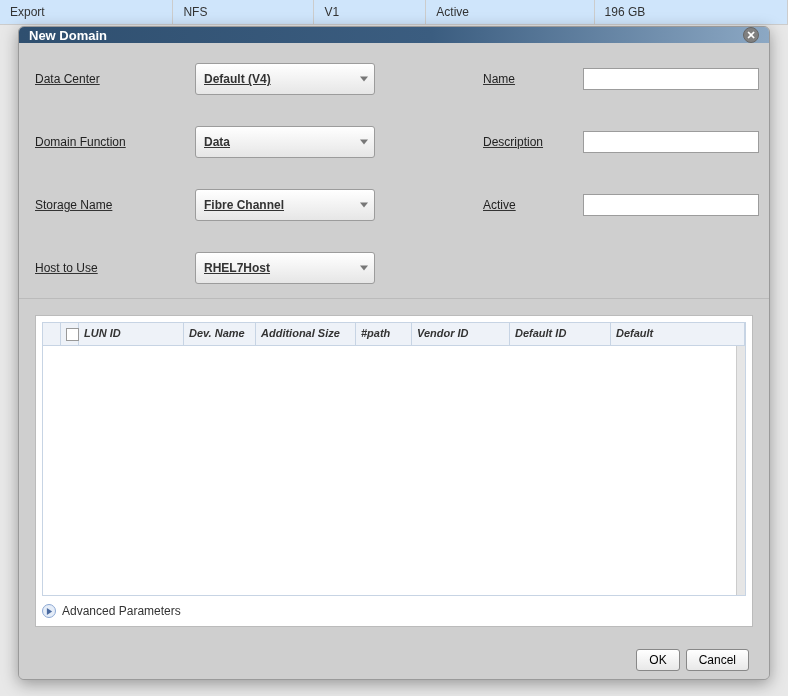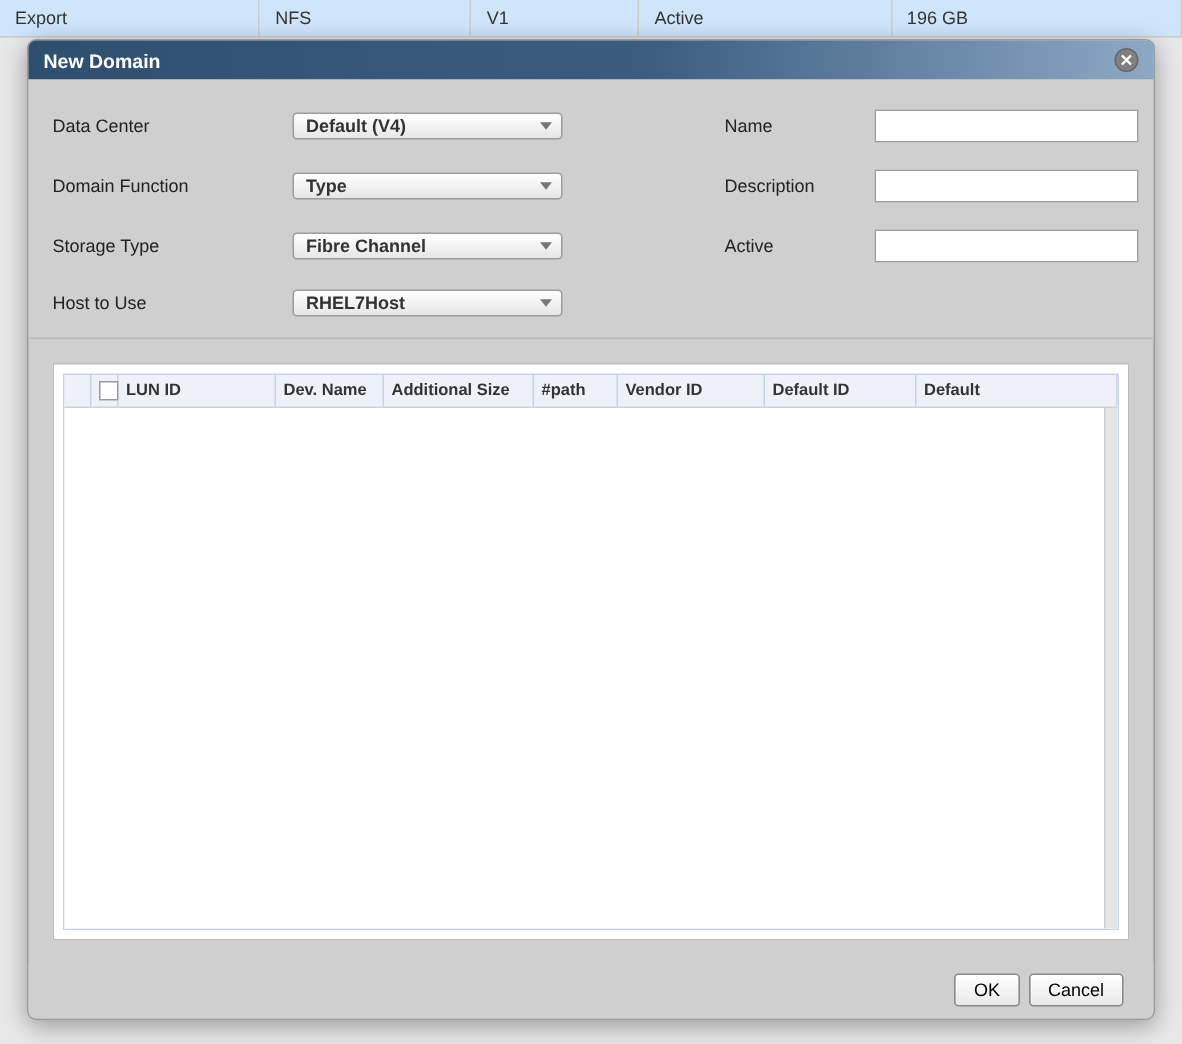--- a/index.html
+++ b/index.html
@@ -33,21 +33,21 @@
       width: 752px;
       height: 654px;
       background: #cfcfcf;
       border: 1px solid #9a9a9a;
       border-radius: 6px;
       box-shadow: 0 4px 16px rgba(0,0,0,0.35);
       display: flex;
       flex-direction: column;
     }
     .titlebar {
-      height: 26px;
+      height: 16px;
       background: linear-gradient(to right, #2f4f6f 0%, #3b5d80 55%, #8ca8c4 100%);
       color: #fff;
       font-weight: bold;
       padding: 0 10px;
       display: flex;
       align-items: center;
       justify-content: space-between;
       border-top-left-radius: 5px;
       border-top-right-radius: 5px;
     }
@@ -63,27 +63,28 @@
       border: 1px solid #666;
     }
     .form-area {
       background: #cfcfcf;
       padding: 20px 16px 14px 16px;
       border-bottom: 1px solid #bbb;
     }
     .form-grid {
       display: grid;
       grid-template-columns: 160px 180px 108px 100px 176px;
-      row-gap: 18px;
+      row-gap: 31px;
       align-items: center;
+      text-decoration: underline;
     }
     .form-grid .lbl { color: #222; font-size: 12px; }
     .select {
       position: relative;
-      height: 18px;
+      height: 32px;
       border: 1px solid #9c9c9c;
       background: linear-gradient(#fff, #e6e6e6);
       border-radius: 3px;
       display: flex; align-items: center;
       padding: 0 18px 0 8px;
       font-weight: bold;
       font-size: 12px;
       cursor: pointer;
     }
     .select::after {
@@ -106,21 +107,21 @@
       flex: 1;
       margin: 16px;
       background: #fff;
       border: 1px solid #bbb;
       position: relative;
       display: flex;
       flex-direction: column;
     }
     .content-pad { padding: 6px; flex: 1; display: flex; flex-direction: column; }
     .lun-table { flex: 1; border: 1px solid #c7d4e4; position: relative; display: flex; flex-direction: column; }
-    .lun-head { display: flex; background: #eef2f8; border-bottom: 1px solid #c7d4e4; }
+    .lun-head { display: flex; background: #eef2f8; border-bottom: 1px solid #c7d4e4; font-style: italic; }
     .lun-head .cell {
       border-right: 1px solid #c7d4e4;
       padding: 4px 5px;
       font-weight: bold;
       font-size: 11px;
       flex-shrink: 0;
     }
     .col-exp { width: 18px; }
     .col-chk { width: 18px; text-align:center; }
     .col-lunid { width: 105px; }
@@ -199,27 +200,27 @@
       <div class="lbl">Data Center</div>
       <div class="select">
           <span>Default (V4)</span>
         </div>
       <div class="gap"></div>
       <div class="lbl">Name</div>
       <input class="textfield" type="text" value="" style="">
 
       <div class="lbl">Domain Function</div>
       <div class="select">
-          <span>Type</span>
+          <span>Data</span>
         </div>
       <div class="gap"></div>
       <div class="lbl">Description</div>
       <input class="textfield" type="text" value="" style="">
 
-      <div class="lbl">Storage Type</div>
+      <div class="lbl">Storage Name</div>
       <div class="select">
           <span>Fibre Channel</span>
         </div>
       <div class="gap"></div>
       <div class="lbl">Active</div>
       <input class="textfield" type="text" value="" style="">
 
       <div class="lbl">Host to Use</div>
       <div class="select">
           <span>RHEL7Host</span>
@@ -241,20 +242,28 @@
           <div class="cell col-addsize">Additional Size</div>
           <div class="cell col-path">#path</div>
           <div class="cell col-vendor">Vendor ID</div>
           <div class="cell col-product">Default ID</div>
           <div class="cell col-serial">Default</div>
         </div>
         <div class="lun-body">
           <div class="vscroll"></div>
         </div>
       </div>
+      <div class="adv-params">
+        <span class="adv-icon">
+          <svg viewBox="0 0 8 8">
+              <path d="M1 0 L7 4 L1 8 Z" fill="#4a6aa0"></path>
+            </svg>
+        </span>
+        <span>Advanced Parameters</span>
+      </div>
     </div>
   </div>
 
   <div class="footer">
     <button class="btn">OK</button>
     <button class="btn">Cancel</button>
   </div>
 </div>
 
 </body></html>

